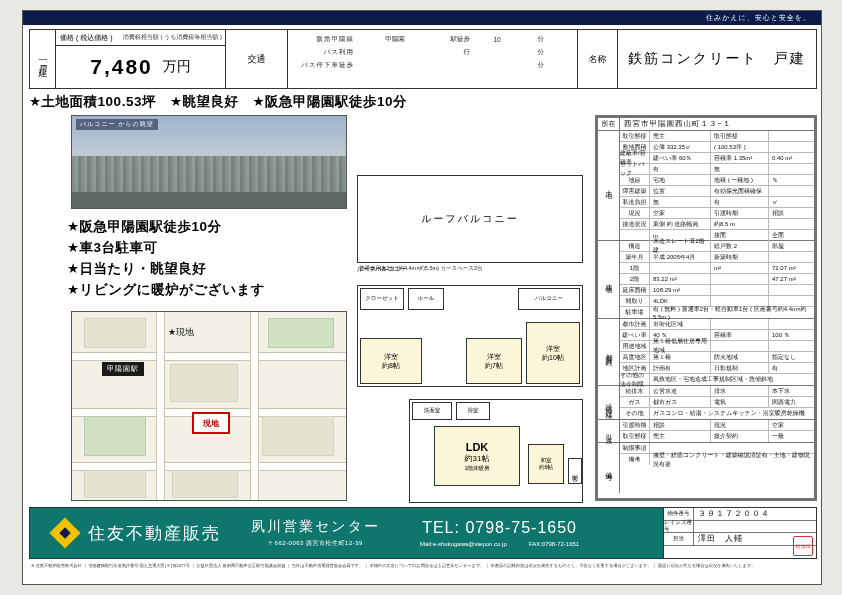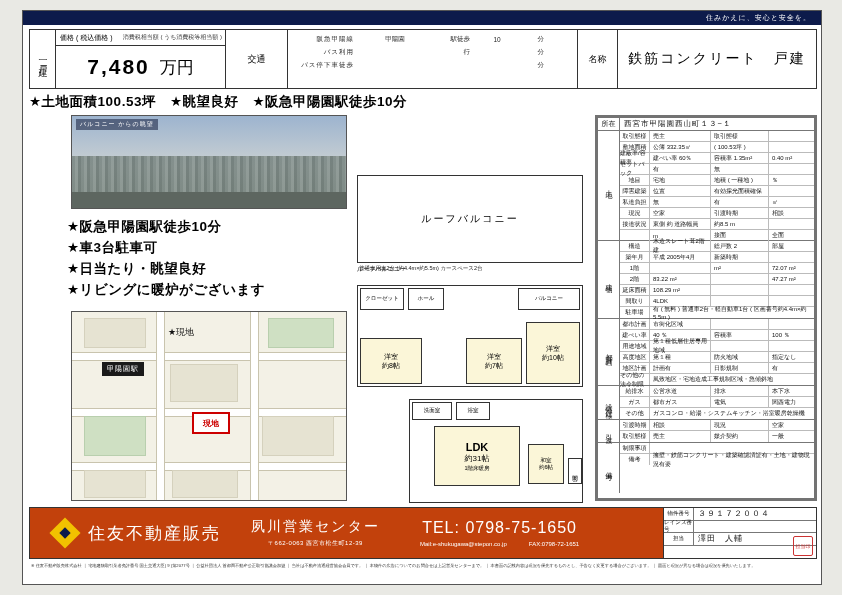--- a/index.html
+++ b/index.html
@@ -32,21 +32,21 @@
   .hdr .c-label span{writing-mode:vertical-rl;font-size:9px;letter-spacing:3px;}
   .hdr .c-price{width:170px;}
   .hdr .c-traffic{width:62px;display:flex;align-items:center;justify-content:center;font-size:9px;}
   .hdr .c-route{width:290px;}
   .hdr .c-name-lab{width:40px;display:flex;align-items:center;justify-content:center;font-size:9px;}
   .hdr .c-name{flex:1;border-right:none;display:flex;align-items:center;justify-content:center;}
   .price-top{height:16px;border-bottom:1px solid #333;display:flex;align-items:center;font-size:7px;padding-left:4px;box-sizing:border-box;gap:6px;}
   .price-top .pt-right{margin-left:auto;font-size:6px;color:#333;padding-right:3px;text-align:right;line-height:1.1;}
   .price-val{height:42px;display:flex;align-items:center;justify-content:center;gap:10px;}
   .price-num{font-size:21px;letter-spacing:2px;font-weight:bold;}
-  .price-unit{font-size:17px;}
+  .price-unit{font-size:14px;}
   .route-grid{font-size:6.5px;color:#222;padding:3px 4px;box-sizing:border-box;height:100%;}
   .route-row{display:flex;align-items:center;height:13px;}
   .route-row .k{width:62px;text-align:right;padding-right:6px;letter-spacing:1px;}
   .route-row .v{width:70px;text-align:center;}
   .route-row .k2{width:40px;text-align:right;padding-right:6px;}
   .route-row .v2{width:42px;text-align:center;}
   .route-row .k3{width:26px;text-align:right;padding-right:4px;}
   .name-txt{font-size:14px;letter-spacing:2px;}
 
   
@@ -125,21 +125,21 @@
   .line .l2{flex:1;padding-left:3px;box-sizing:border-box;font-size:6px;}
   .line .l3{width:58px;border-left:1px solid #bbb;height:100%;display:flex;align-items:center;padding-left:3px;box-sizing:border-box;font-size:6px;}
   .line .l4{width:46px;border-left:1px solid #bbb;height:100%;display:flex;align-items:center;padding-left:3px;box-sizing:border-box;font-size:6px;}
   .addr-head{display:flex;height:13px;border-bottom:1px solid #777;align-items:center;box-sizing:border-box;}
   .addr-head .ak{width:22px;border-right:1px solid #777;height:100%;display:flex;align-items:center;justify-content:center;font-size:7px;box-sizing:border-box;}
   .addr-head .av{flex:1;padding-left:4px;font-size:7.5px;letter-spacing:1px;}
 
   
   .footer{
     position:absolute;left:6px;top:496px;width:788px;height:52px;
-    background:#c2410c;color:#fff;border:1px solid #333;box-sizing:border-box;display:flex;align-items:center;
+    background:#0f766e;color:#fff;border:1px solid #333;box-sizing:border-box;display:flex;align-items:center;
   }
   .logo-diamond{width:22px;height:22px;background:#f2c200;transform:rotate(45deg);margin-left:24px;position:relative;}
   .logo-diamond:after{content:"";position:absolute;left:7px;top:7px;width:8px;height:8px;background:#0d1b4b;}
   .brand{font-size:17px;margin-left:12px;letter-spacing:2px;}
   .branch{margin-left:30px;text-align:center;}
   .branch .bname{font-size:14px;letter-spacing:2px;}
   .branch .baddr{font-size:6px;margin-top:3px;letter-spacing:0.5px;}
   .telbox{margin-left:40px;text-align:center;}
   .telbox .tel{font-size:16px;letter-spacing:1px;}
   .telbox .sub{font-size:6px;margin-top:4px;display:flex;gap:22px;justify-content:center;}

